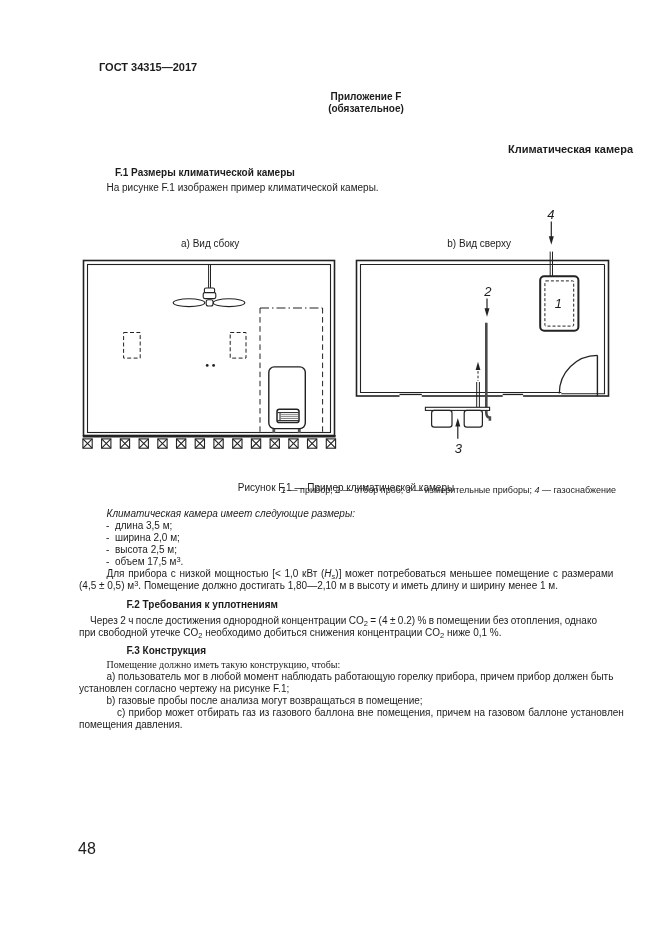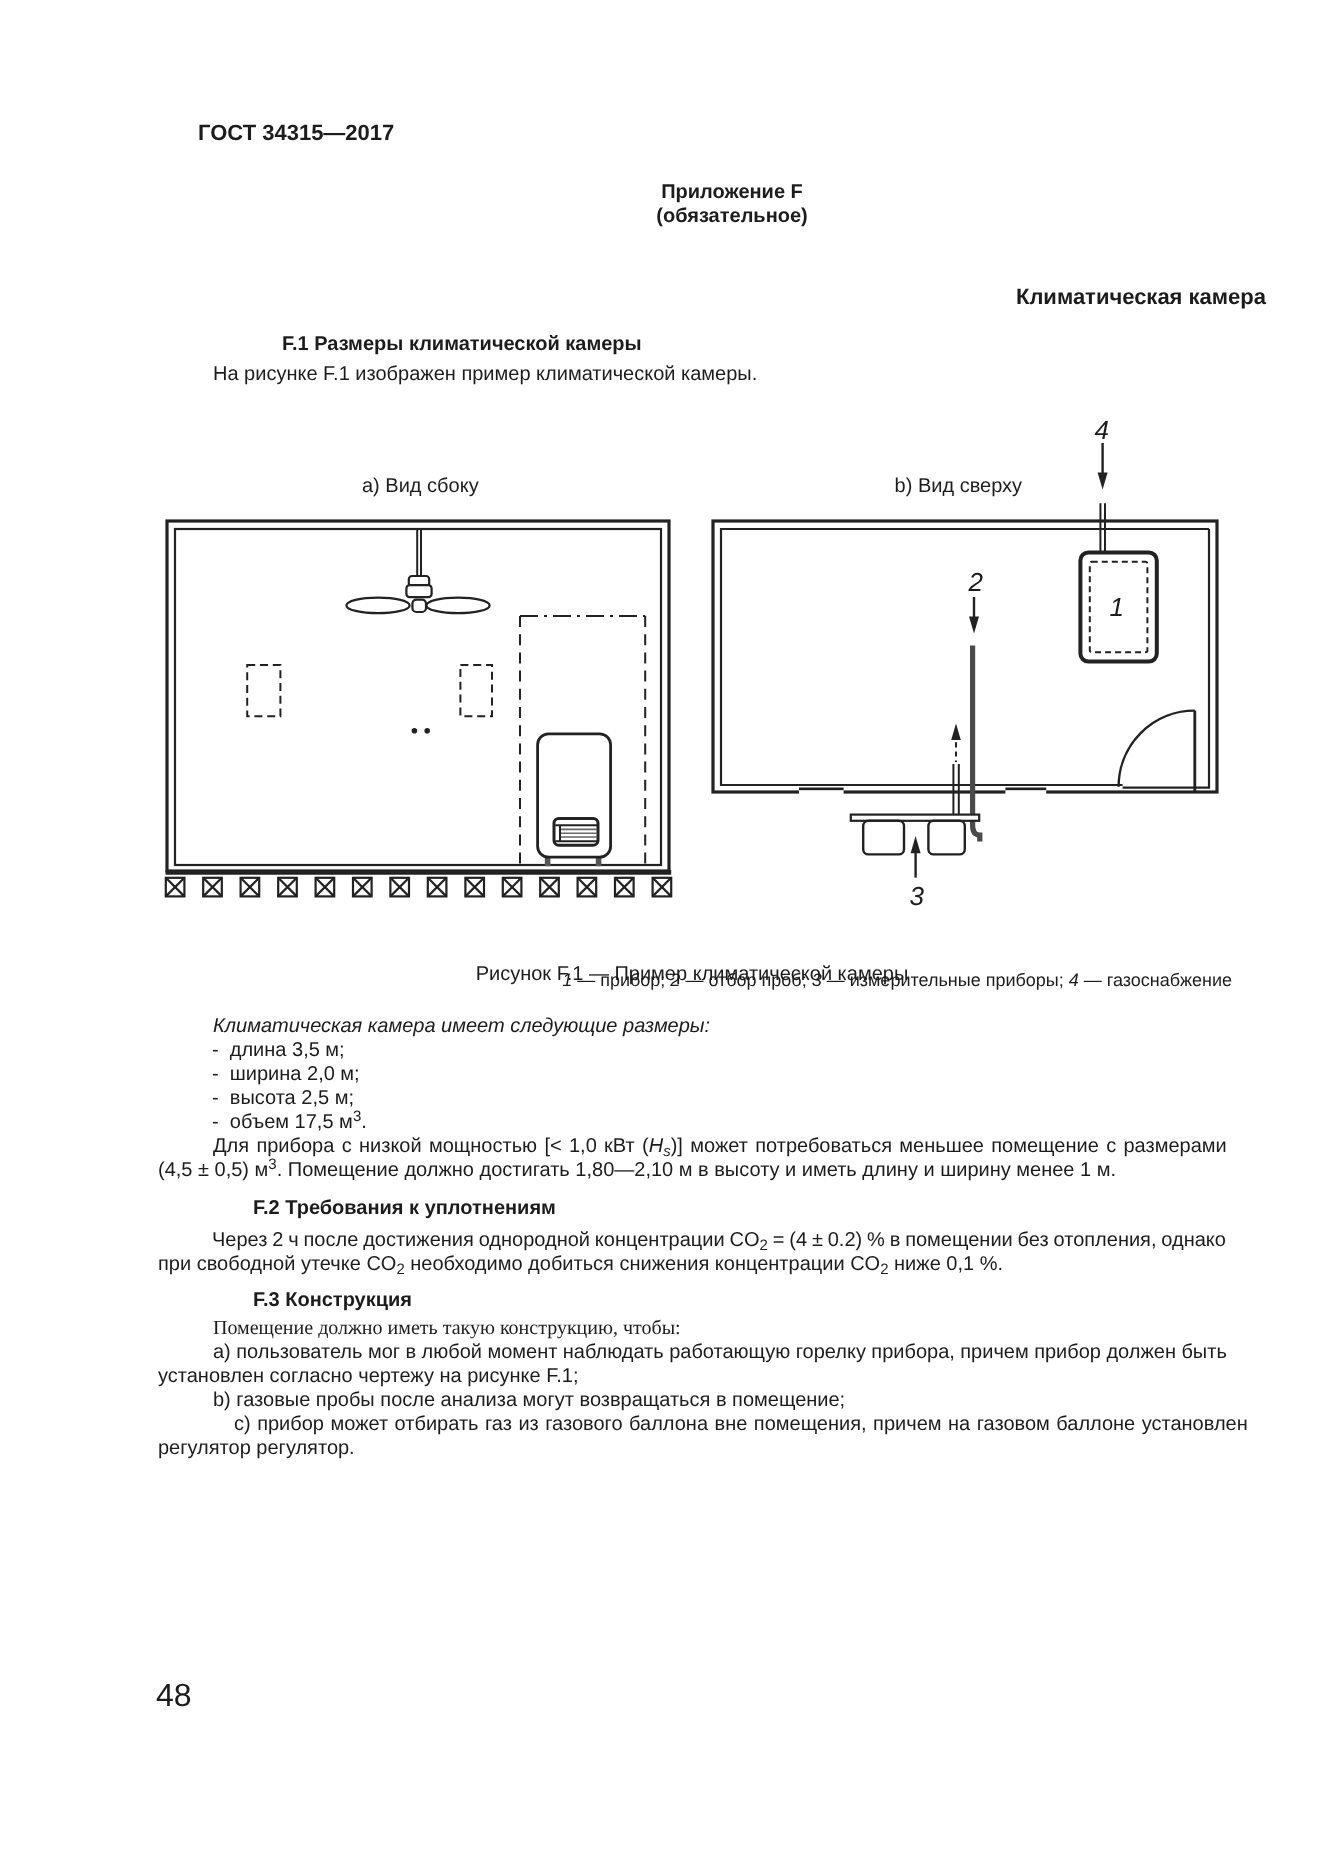--- a/index.html
+++ b/index.html
@@ -17,21 +17,21 @@
 </style>
 </head>
 <body>
 
 <div class="abs b" style="left:79px;top:61px;font-size:11px;line-height:12px;">ГОСТ 34315—2017</div>
 
 <div class="abs b" style="left:79px;top:91.4px;width:534px;text-align:center;font-size:10px;line-height:12px;">Приложение F<br>(обязательное)</div>
 
 <div class="abs b" style="left:79px;top:143.2px;width:534px;text-align:right;font-size:11px;line-height:12px;">Климатическая камера</div>
 
-<div class="abs b t10" style="left:121px;top:167.3px;text-align:center;">F.1 Размеры климатической камеры</div>
+<div class="abs b t10" style="left:95px;top:167.3px;text-align:center;">F.1 Размеры климатической камеры</div>
 <div class="abs t10" style="left:106.5px;top:181.8px;">На рисунке F.1 изображен пример климатической камеры.</div>
 
 <div class="abs t10" style="left:181px;top:237.7px;">a) Вид сбоку</div>
 <div class="abs t10" style="left:447.3px;top:237.7px;">b) Вид сверху</div>
 
 <svg class="abs" style="left:0;top:0;" width="661" height="935" viewBox="0 0 661 935" fill="none" stroke="#222">
 
 <g>
 
   <rect x="83.5" y="260.5" width="251" height="175" stroke-width="1.6"></rect>
@@ -181,24 +181,24 @@
 
 <div class="abs t10" style="left:106.5px;top:508.3px;font-style:italic;">Климатическая камера имеет следующие размеры:</div>
 <div class="abs t10" style="left:106px;top:520.3px;">-&nbsp; длина 3,5 м;</div>
 <div class="abs t10" style="left:106px;top:532.3px;">-&nbsp; ширина 2,0 м;</div>
 <div class="abs t10" style="left:106px;top:544.3px;">-&nbsp; высота 2,5 м;</div>
 <div class="abs t10" style="left:106px;top:556.3px;">-&nbsp; объем 17,5 м<sup>3</sup>.</div>
 <div class="abs t10 jl" style="left:106.5px;top:568.3px;word-spacing:0.89px;">Для прибора с низкой мощностью [&lt; 1,0 кВт (<span class="it">H</span><sub class="it">s</sub>)] может потребоваться меньшее помещение с размерами</div>
 <div class="abs t10" style="left:79px;top:580.3px;">(4,5 ± 0,5) м<sup>3</sup>. Помещение должно достигать 1,80—2,10 м в высоту и иметь длину и ширину менее 1 м.</div>
 
 <div class="abs b t10" style="left:106.5px;top:599.2px;">F.2 Требования к уплотнениям</div>
-<div class="abs t10 jl" style="left:106px;top:614.7px;word-spacing:-0.35px;text-align:right;">Через 2 ч после достижения однородной концентрации CO<sub>2</sub> = (4 ± 0.2) % в помещении без отопления, однако</div>
+<div class="abs t10 jl" style="left:90px;top:614.7px;word-spacing:-0.35px;text-align:right;">Через 2 ч после достижения однородной концентрации CO<sub>2</sub> = (4 ± 0.2) % в помещении без отопления, однако</div>
 <div class="abs t10" style="left:79px;top:627px;">при свободной утечке CO<sub>2</sub> необходимо добиться снижения концентрации CO<sub>2</sub> ниже 0,1 %.</div>
 
 <div class="abs b t10" style="left:106.5px;top:644.6px;">F.3 Конструкция</div>
 <div class="abs t10" style="left:106.5px;top:658.9px;font-family:Liberation Serif, serif;">Помещение должно иметь такую конструкцию, чтобы:</div>
 <div class="abs t10 jl" style="left:106.5px;top:671px;word-spacing:-0.06px;">a) пользователь мог в любой момент наблюдать работающую горелку прибора, причем прибор должен быть</div>
 <div class="abs t10" style="left:79px;top:683px;">установлен согласно чертежу на рисунке F.1;</div>
 <div class="abs t10" style="left:106.5px;top:695px;">b) газовые пробы после анализа могут возвращаться в помещение;</div>
 <div class="abs t10 jl" style="left:117px;top:707px;word-spacing:0.47px;">c) прибор может отбирать газ из газового баллона вне помещения, причем на газовом баллоне установлен</div>
-<div class="abs t10" style="left:79px;top:719px;">регулятор регулятор.</div>
+<div class="abs t10" style="left:79px;top:719px;">помещения давления.</div>
 
 <div class="abs" style="left:78px;top:843.2px;font-size:16px;line-height:12px;">48</div>
 
 </body></html>

